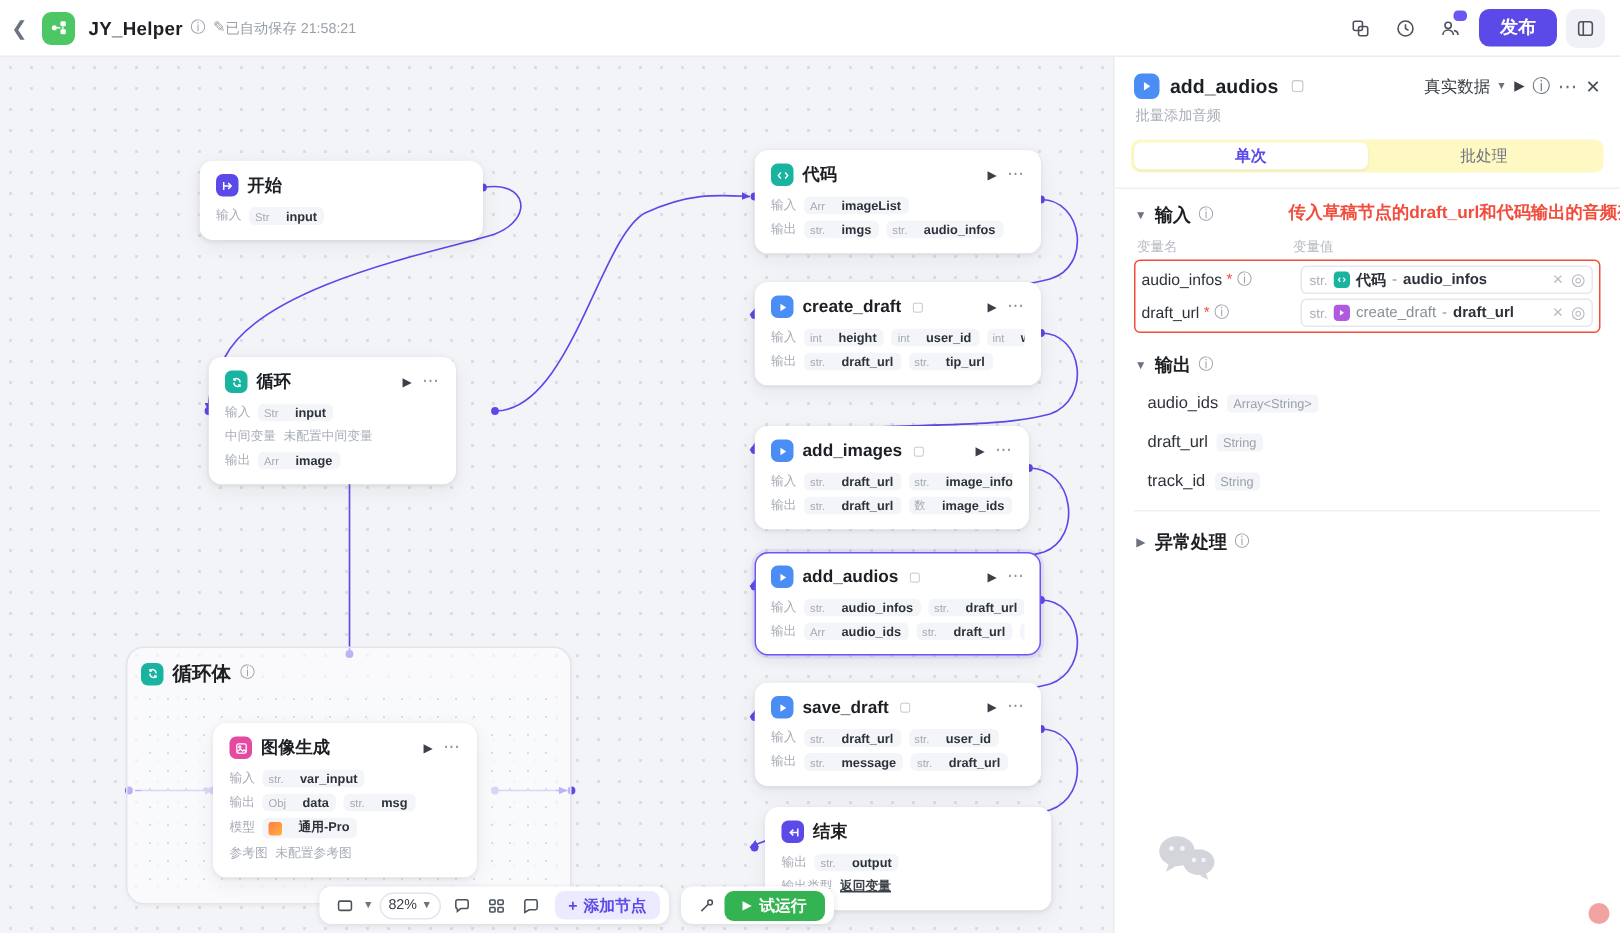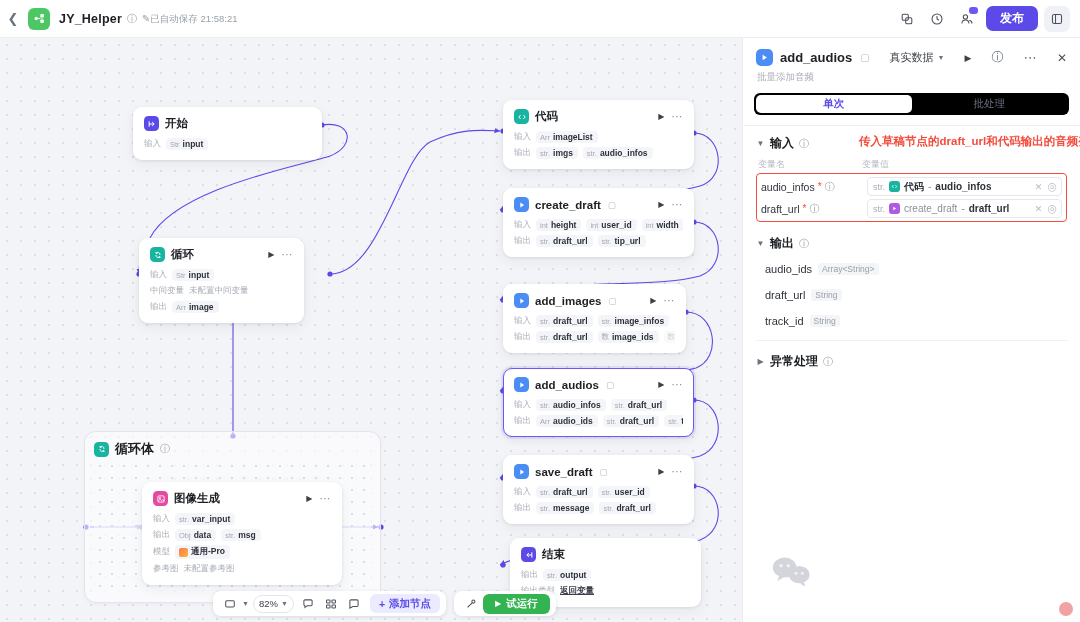--- a/index.html
+++ b/index.html
@@ -75,21 +75,21 @@
   .n-ico svg{display:block}
   .n-title{font-size:11.5px;font-weight:700;color:#1c1f23;white-space:nowrap}
   .n-save{color:#b6bac2;font-size:8.5px;margin-left:1px;display:inline-flex;align-items:center}
   .n-actions{margin-left:auto;display:flex;align-items:center;gap:7px;color:#3c4048}
   .n-actions .play{font-size:8px;line-height:1}
   .n-actions .dots{font-size:11px;line-height:1;color:#8b9098;letter-spacing:.5px}
   .n-rows{margin-top:7px;display:flex;flex-direction:column;gap:4px}
   .n-row{display:flex;align-items:center;gap:5px;flex-wrap:nowrap;overflow:hidden}
   .rlbl{font-size:8.5px;color:#a8adb6;white-space:nowrap;flex:0 0 auto}
   .chip{
-    display:inline-flex;align-items:center;gap:3px;
+    display:inline-flex;align-items:center;gap:11px;
     background:#f4f5f8;border-radius:4px;padding:1px 5px 1px 4px;
     font-size:8.5px;color:#2d323a;font-weight:700;white-space:nowrap;
   }
   .chip .ty{font-size:7.5px;color:#a4a9b3;font-weight:400}
   .chip.plain{background:transparent;padding:0;color:#a8adb6;font-weight:400}
   .chip.ul{background:transparent;padding:0;color:#3c4048;font-weight:700;text-decoration:underline}
   .chip .mico{width:9px;height:9px;border-radius:2px;display:inline-block;flex:0 0 auto}
 
   
   .group{
@@ -129,25 +129,25 @@
 
   
   .panel{
     position:absolute;right:0;top:38px;width:338px;height:584px;background:#fff;
     border-left:1px solid #ececf0; display:flex;flex-direction:column; z-index:20;
   }
   .p-head{padding:11px 13px 9px 13px}
   .p-head-row{display:flex;align-items:center;gap:7px}
   .p-ico{width:17px;height:17px;border-radius:5px;background:#4a8df5;display:flex;align-items:center;justify-content:center;flex:0 0 auto}
   .p-title{font-size:13px;font-weight:700;color:#1c1f23}
-  .p-head-actions{margin-left:auto;display:flex;align-items:center;gap:20px;color:#3c4048}
+  .p-head-actions{margin-left:auto;display:flex;align-items:center;gap:5px;color:#3c4048}
   .p-data-sel{display:flex;align-items:center;gap:4px;font-size:11px;color:#3c4048;cursor:pointer}
   .p-sub{font-size:9.5px;color:#a8adb6;margin-top:5px;margin-left:1px}
   .p-tabs{
-    margin:0 11px 0 11px;height:22px;background:#000000;border-radius:6px;display:flex;padding:2px;
+    margin:0 11px 0 11px;height:22px;background:#fef9c3;border-radius:6px;display:flex;padding:2px;
   }
   .p-tab{
     flex:1;display:flex;align-items:center;justify-content:center;border-radius:5px;
     font-size:10.5px;color:#6b7280;cursor:pointer;
   }
   .p-tab.active{background:#fff;color:#5b4ae8;font-weight:700;box-shadow:0 1px 2px rgba(25,30,50,.08)}
   .p-divider{height:1px;background:#f0f0f4;margin-top:10px}
 
   .sect{padding:9px 13px 2px 13px;position:relative}
   .sect-head{display:flex;align-items:center;gap:5px}
@@ -596,21 +596,21 @@
             <path d="M9.8 9.5A3.2 3.2 0 0 1 4.2 7"></path>
             <path d="M4.2 2.8v1.9h1.9M9.8 11.2V9.3H7.9"></path>
           </svg>
       </span>
       <span class="group-title">循环体</span>
       <span class="ti">ⓘ</span>
     </div>
     <div class="group-canvas"></div>
   </div>
 
-  <div class="node" style="left:142px;top:444px;width:200px;">
+  <div class="node" style="left:142px;top:444px;width:176px;">
     <div class="n-head">
       <span class="n-ico" style="background:#e34aa0">
         <svg width="10" height="10" viewBox="0 0 14 14" fill="none" stroke="#fff" stroke-width="1.2">
             <rect x="2.6" y="2.6" width="8.8" height="8.8" rx="1.6"></rect>
             <circle cx="5.4" cy="5.5" r="1"></circle>
             <path d="M3.2 9.9l2.6-2.5 2.2 2 1.3-1.1 1.9 1.7"></path>
           </svg>
       </span>
       <span class="n-title">图像生成</span>
       <span class="n-actions">

